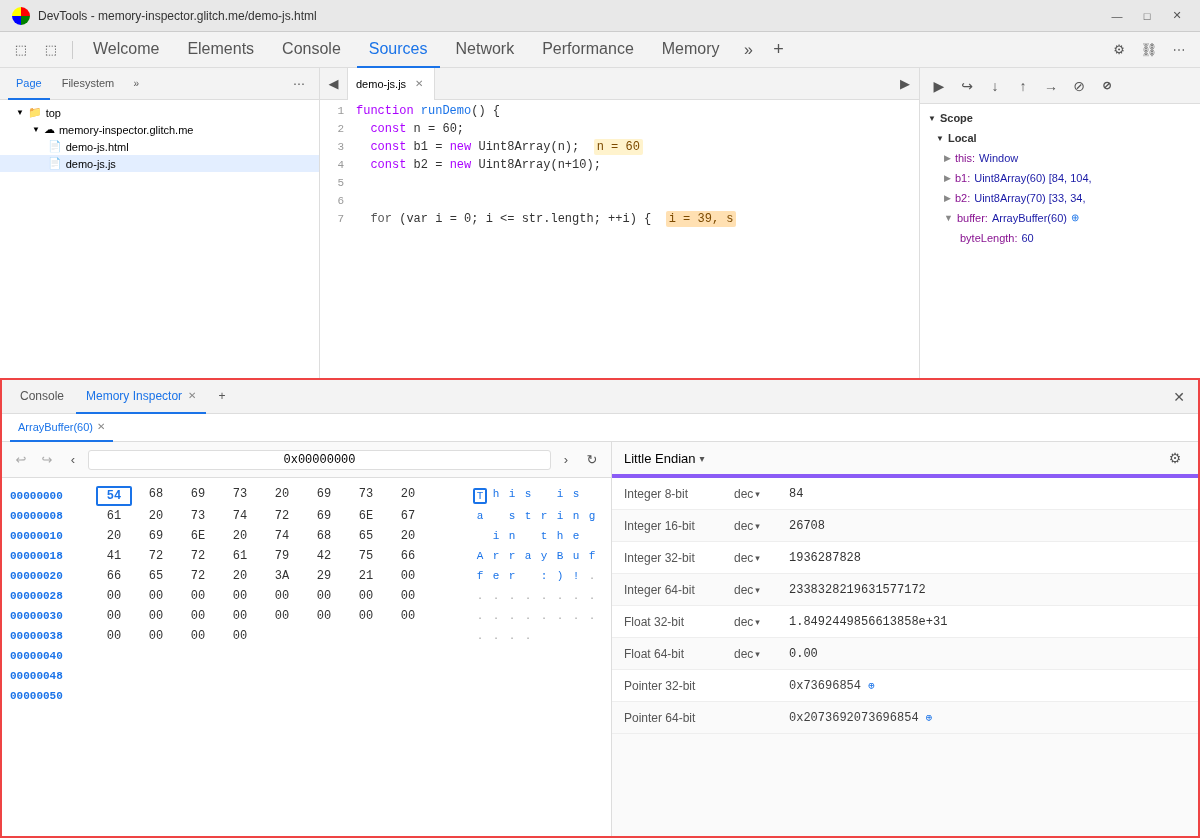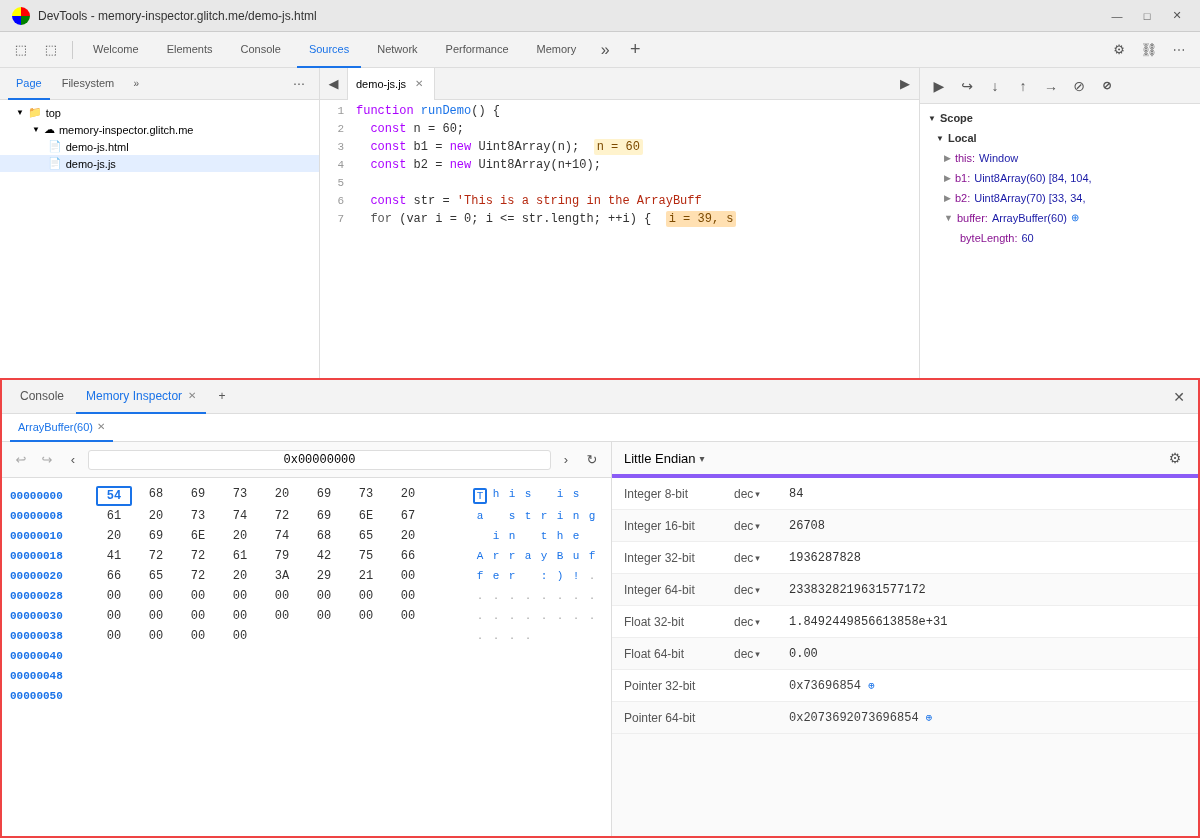--- a/index.html
+++ b/index.html
@@ -8,21 +8,21 @@
     
     .title-bar { background: #e8e8e8; height: 32px; display: flex; align-items: center; padding: 0 12px; gap: 8px; border-bottom: 1px solid #ccc; }
     .title-bar .logo { width: 18px; height: 18px; border-radius: 50%; background: conic-gradient(red 0deg 90deg, green 90deg 180deg, blue 180deg 270deg, yellow 270deg 360deg); flex-shrink: 0; }
     .title-bar .title-text { font-size: 12px; color: #333; flex: 1; }
     .title-bar .win-btn { width: 22px; height: 22px; display: flex; align-items: center; justify-content: center; cursor: pointer; font-size: 11px; color: #555; }
 
     
     .main-toolbar { background: #f3f3f3; height: 36px; display: flex; align-items: center; padding: 0 8px; border-bottom: 1px solid #ddd; gap: 4px; }
     .toolbar-btn { width: 26px; height: 26px; display: flex; align-items: center; justify-content: center; cursor: pointer; border-radius: 3px; color: #555; font-size: 13px; }
     .toolbar-divider { width: 1px; height: 18px; background: #ccc; margin: 0 4px; }
-    .nav-tab { padding: 0 12px; height: 36px; display: flex; align-items: center; cursor: pointer; font-size: 11px; color: #555; border-bottom: 2px solid transparent; }
+    .nav-tab { padding: 0 12px; height: 36px; display: flex; align-items: center; cursor: pointer; font-size: 16px; color: #555; border-bottom: 2px solid transparent; }
     .nav-tab.active { color: #1a73e8; border-bottom: 2px solid #1a73e8; font-weight: 500; }
     .toolbar-spacer { flex: 1; }
 
     
     .devtools-body { display: flex; height: calc(838px - 32px - 36px); }
 
     
     .left-panel { width: 320px; border-right: 1px solid #ddd; display: flex; flex-direction: column; background: #fff; flex-shrink: 0; }
     .panel-tabs { height: 32px; display: flex; align-items: center; border-bottom: 1px solid #ddd; padding: 0 8px; gap: 4px; background: #f3f3f3; }
     .panel-tab { padding: 0 8px; height: 32px; display: flex; align-items: center; font-size: 11px; cursor: pointer; color: #555; border-bottom: 2px solid transparent; }
@@ -203,21 +203,20 @@
       <div class="code-line">
         <span class="line-number">4</span>
         <span class="line-content">  <span class="keyword">const</span> b2 = <span class="keyword">new</span> Uint8Array(n+10);</span>
       </div>
       <div class="code-line">
         <span class="line-number">5</span>
         <span class="line-content"></span>
       </div>
       <div class="code-line">
         <span class="line-number">6</span>
-        <span class="line-content">  <span class="keyword">const</span> str = <span class="string-val">'This is a string in the ArrayBuff</span></span>
       </div>
       <div class="code-line">
         <span class="line-number">7</span>
         <span class="line-content">  <span style="color:#555;">for</span> (var i = 0; i &lt;= str.length; ++i) {  <span class="highlight-box" style="background:#ffe0b2;">i = 39, s</span></span>
       </div>
     </div>
     <div class="status-bar">
       <span>{ }</span>
       <span>Line 18, Column 5</span>
       <span>Coverage: n/a</span>

